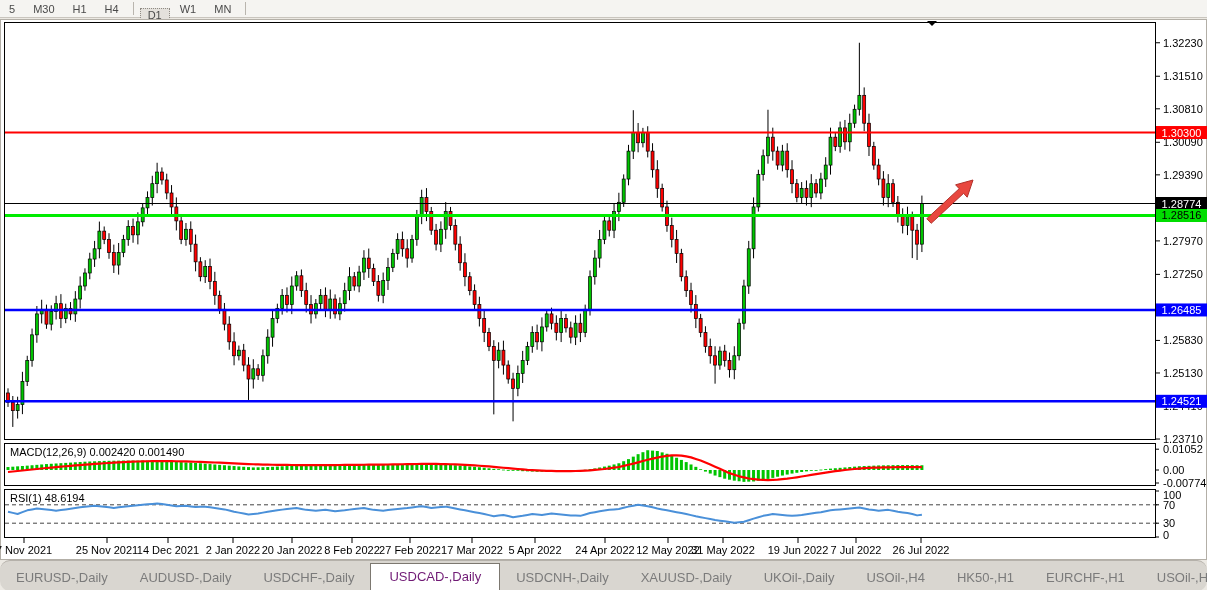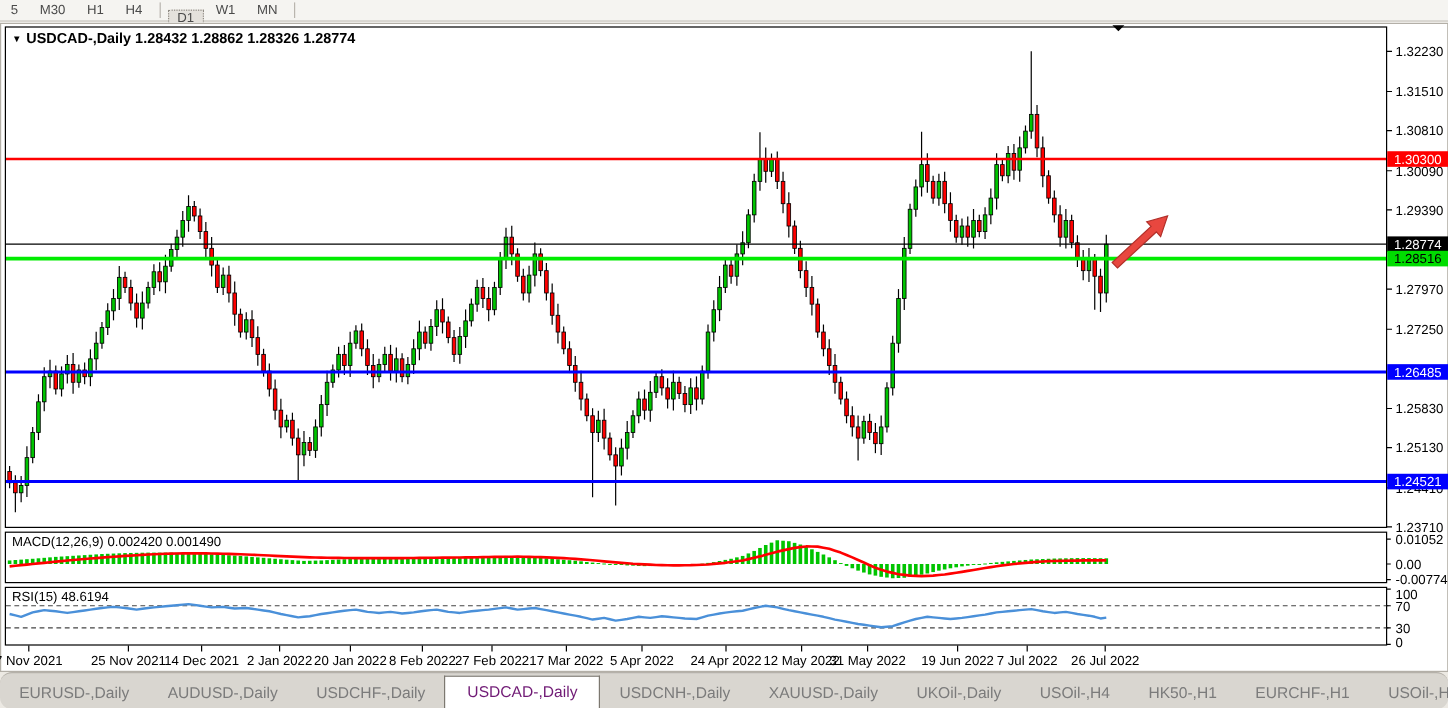--- a/index.html
+++ b/index.html
@@ -710,23 +710,22 @@
         <line x1="723" y1="519" x2="723" y2="524" stroke="#000"></line>
         <text x="723" y="535" text-anchor="middle">31 May 2022</text>
         <line x1="798" y1="519" x2="798" y2="524" stroke="#000"></line>
         <text x="798" y="535" text-anchor="middle">19 Jun 2022</text>
         <line x1="856" y1="519" x2="856" y2="524" stroke="#000"></line>
         <text x="856" y="535" text-anchor="middle">7 Jul 2022</text>
         <line x1="921" y1="519" x2="921" y2="524" stroke="#000"></line>
         <text x="921" y="535" text-anchor="middle">26 Jul 2022</text>
       </g>
     </svg>
-  <div class="overlay-label" style="left:10px;top:6px;"><span class="tri">▼</span><span>USDCAD-,Daily  1.28432 1.28862 1.28326 1.28774</span></div>
   <div class="ind-label" style="left:10px;top:427px;"><span>MACD(12,26,9)</span>&nbsp;<span>0.002420 0.001490</span></div>
-  <div class="ind-label" style="left:10px;top:473px;"><span>RSI(15)</span>&nbsp;<span>48.6194</span></div>
+  <div class="ind-label" style="left:10px;top:473px;"><span>RSI(1)</span>&nbsp;<span>48.6194</span></div>
 </div>
 
 <div id="tab-bar">
     <span class="tab">EURUSD-,Daily</span>
     <span class="tab-sep"></span>
     <span class="tab">AUDUSD-,Daily</span>
     <span class="tab-sep"></span>
     <span class="tab">USDCHF-,Daily</span>
     <span class="tab active">USDCAD-,Daily</span>
     <span class="tab">USDCNH-,Daily</span>

